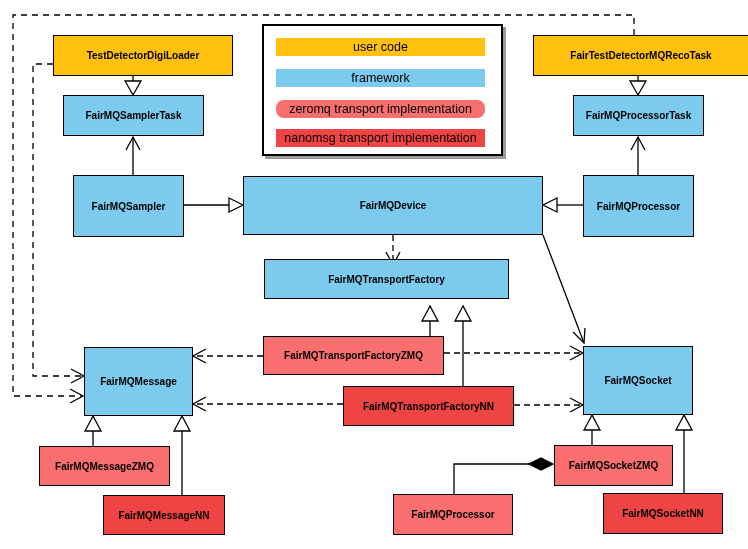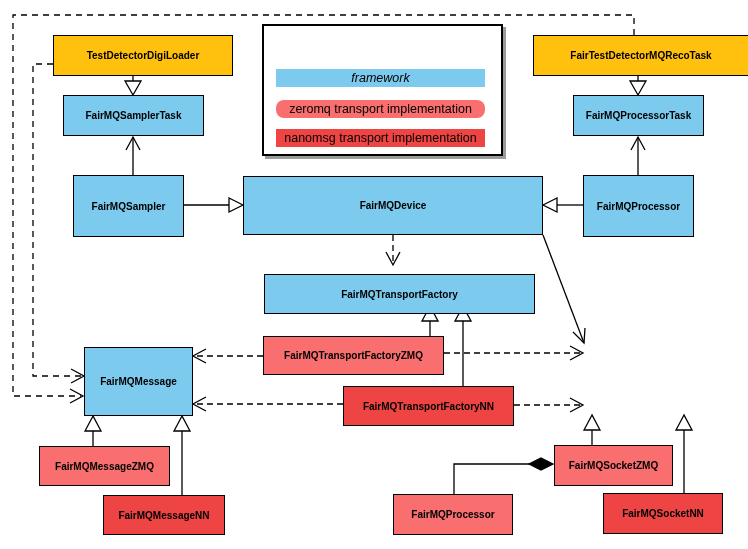--- a/index.html
+++ b/index.html
@@ -22,21 +22,21 @@
   .legend {
     position:absolute; left:262px; top:24px; width:241px; height:132px;
     box-sizing:border-box; background:#ffffff; border:2px solid #000;
     box-shadow:3px 3px 0 #9b9b9b;
   }
   .legend-bar {
     position:absolute; left:12px; width:209px; height:18px;
     display:flex; align-items:center; justify-content:center;
     font-size:12.5px; color:#000;
   }
-  .lb-0 { top:12px; }  .lb-1 { top:43px;font-style:italic; }  .lb-2 { top:74px;border-radius:8px; }  .lb-3 { top:103px; }
+  .lb-0 { top:12px; }  .lb-1 { top:43px; }  .lb-2 { top:74px;border-radius:8px; }  .lb-3 { top:103px; }
 </style>
 </head>
 <body>
 
 <div class="canvas">
 
   <svg class="wires" width="748" height="549" viewBox="0 0 748 549" fill="none" stroke="#000" stroke-width="1.3">
 
     <g>
       <path d="M133,76 L133,81"></path>
@@ -138,47 +138,49 @@
       <polygon points="684,415 676,430 692,430" fill="#fff"></polygon>
     </g>
 
     <g>
       <path d="M454,494 L454,464 L530,464"></path>
       <polygon points="553,464 541,458 529,464 541,470" fill="#000"></polygon>
     </g>
   </svg>
 
   <div class="legend">
+    <div class="legend-bar lb-0 c-user">user code</div>
     <div class="legend-bar lb-1 c-fw">framework</div>
     <div class="legend-bar lb-2 c-zmq">zeromq transport implementation</div>
     <div class="legend-bar lb-3 c-nn">nanomsg transport implementation</div>
   </div>
 
   <div class="node c-user" style="left:53px;top:35px;width:180px;height:41px">TestDetectorDigiLoader</div>
 
   <div class="node c-user" style="left:533px;top:35px;width:216px;height:41px">FairTestDetectorMQRecoTask</div>
 
   <div class="node c-fw abstract" style="left:63px;top:95px;width:141px;height:41px">FairMQSamplerTask</div>
 
   <div class="node c-fw abstract" style="left:573px;top:95px;width:131px;height:41px">FairMQProcessorTask</div>
 
   <div class="node c-fw" style="left:73px;top:175px;width:111px;height:62px">FairMQSampler</div>
 
   <div class="node c-fw" style="left:243px;top:176px;width:300px;height:59px">FairMQDevice</div>
 
   <div class="node c-fw" style="left:583px;top:175px;width:111px;height:62px">FairMQProcessor</div>
 
-  <div class="node c-fw abstract" style="left:264px;top:274px;width:271px;height:40px">FairMQTransportFactory</div>
+  <div class="node c-fw abstract" style="left:264px;top:259px;width:245px;height:40px">FairMQTransportFactory</div>
 
   <div class="node c-zmq" style="left:263px;top:336px;width:181px;height:39px">FairMQTransportFactoryZMQ</div>
 
   <div class="node c-nn" style="left:343px;top:386px;width:171px;height:40px">FairMQTransportFactoryNN</div>
 
   <div class="node c-fw abstract" style="left:84px;top:347px;width:109px;height:69px">FairMQMessage</div>
 
+  <div class="node c-fw abstract" style="left:583px;top:346px;width:110px;height:69px">FairMQSocket</div>
 
   <div class="node c-zmq" style="left:39px;top:446px;width:131px;height:40px">FairMQMessageZMQ</div>
 
   <div class="node c-nn" style="left:103px;top:495px;width:122px;height:40px">FairMQMessageNN</div>
 
   <div class="node c-zmq" style="left:554px;top:445px;width:119px;height:41px">FairMQSocketZMQ</div>
 
   <div class="node c-zmq" style="left:393px;top:494px;width:120px;height:41px">FairMQProcessor</div>
 
   <div class="node c-nn" style="left:603px;top:493px;width:120px;height:41px">FairMQSocketNN</div>

